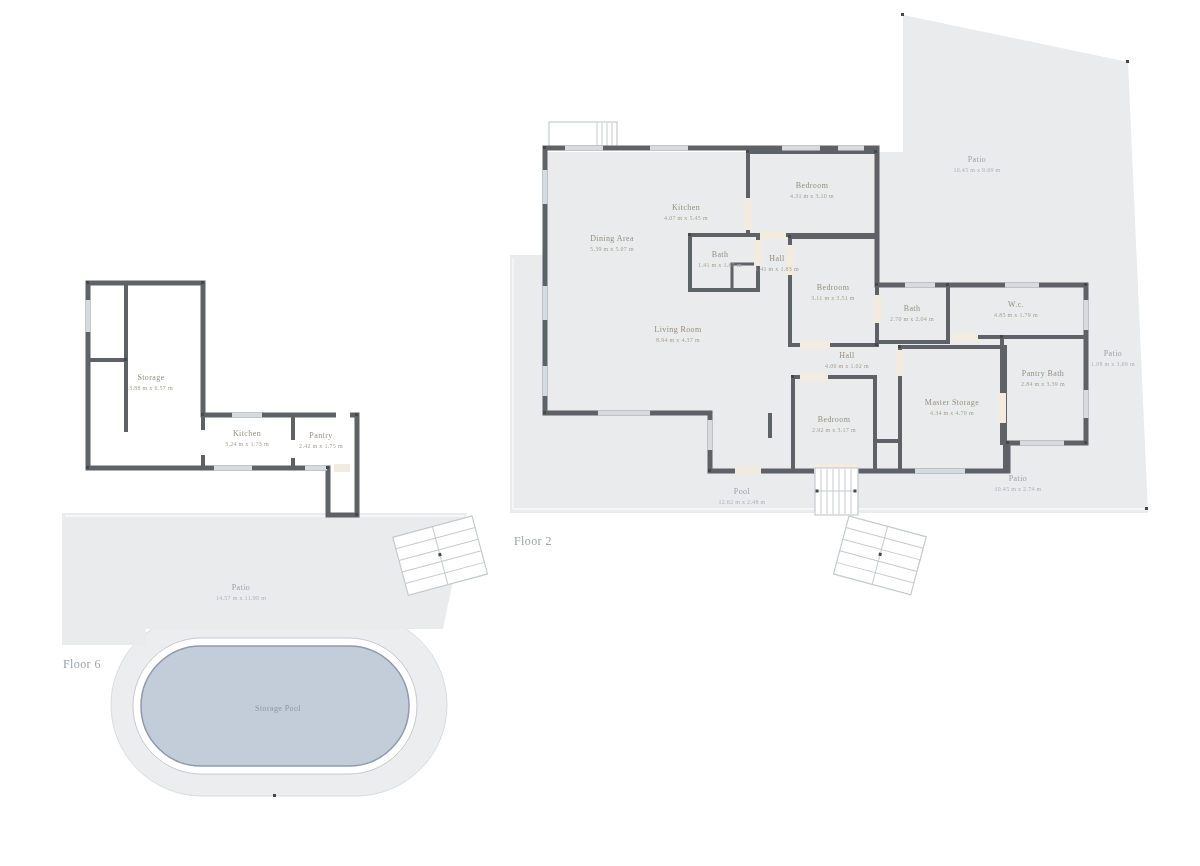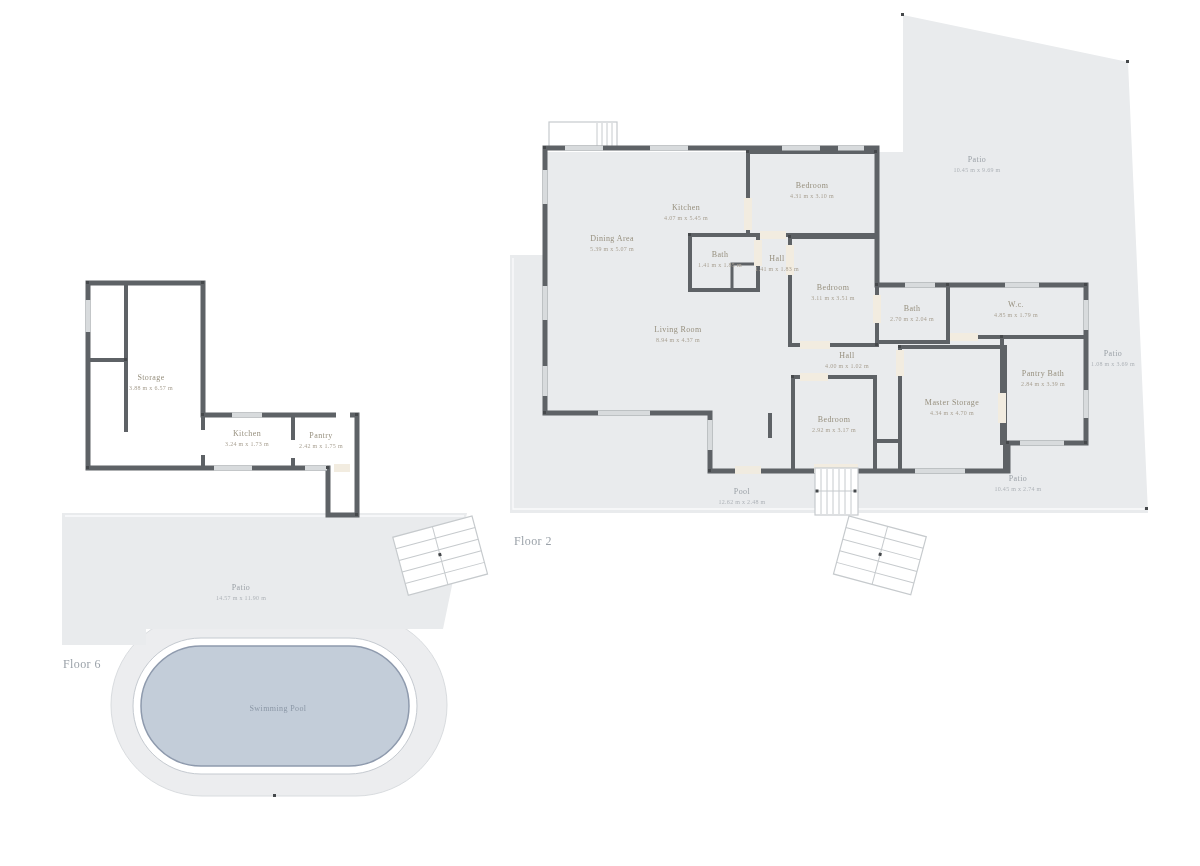--- a/index.html
+++ b/index.html
@@ -278,20 +278,20 @@
   </div>
   <div class="rlabel" style="left:321px;top:440px">
     <div class="rname">Pantry</div>
     <div class="rdims">2.42 m x 1.75 m</div>
   </div>
   <div class="rlabel outdoor" style="left:241px;top:592px">
     <div class="rname">Patio</div>
     <div class="rdims">14.57 m x 11.90 m</div>
   </div>
   <div class="rlabel pool-label" style="left:278px;top:709px">
-    <div class="rname">Swimming Pool</div>
+    <div class="rname">Storage Pool</div>
   </div>
 
   <div class="floor-label" style="left:63px;top:657px">Floor 6</div>
   <div class="floor-label" style="left:514px;top:534px">Floor 2</div>
 </div>
 
 </div>
 
 </body></html>

